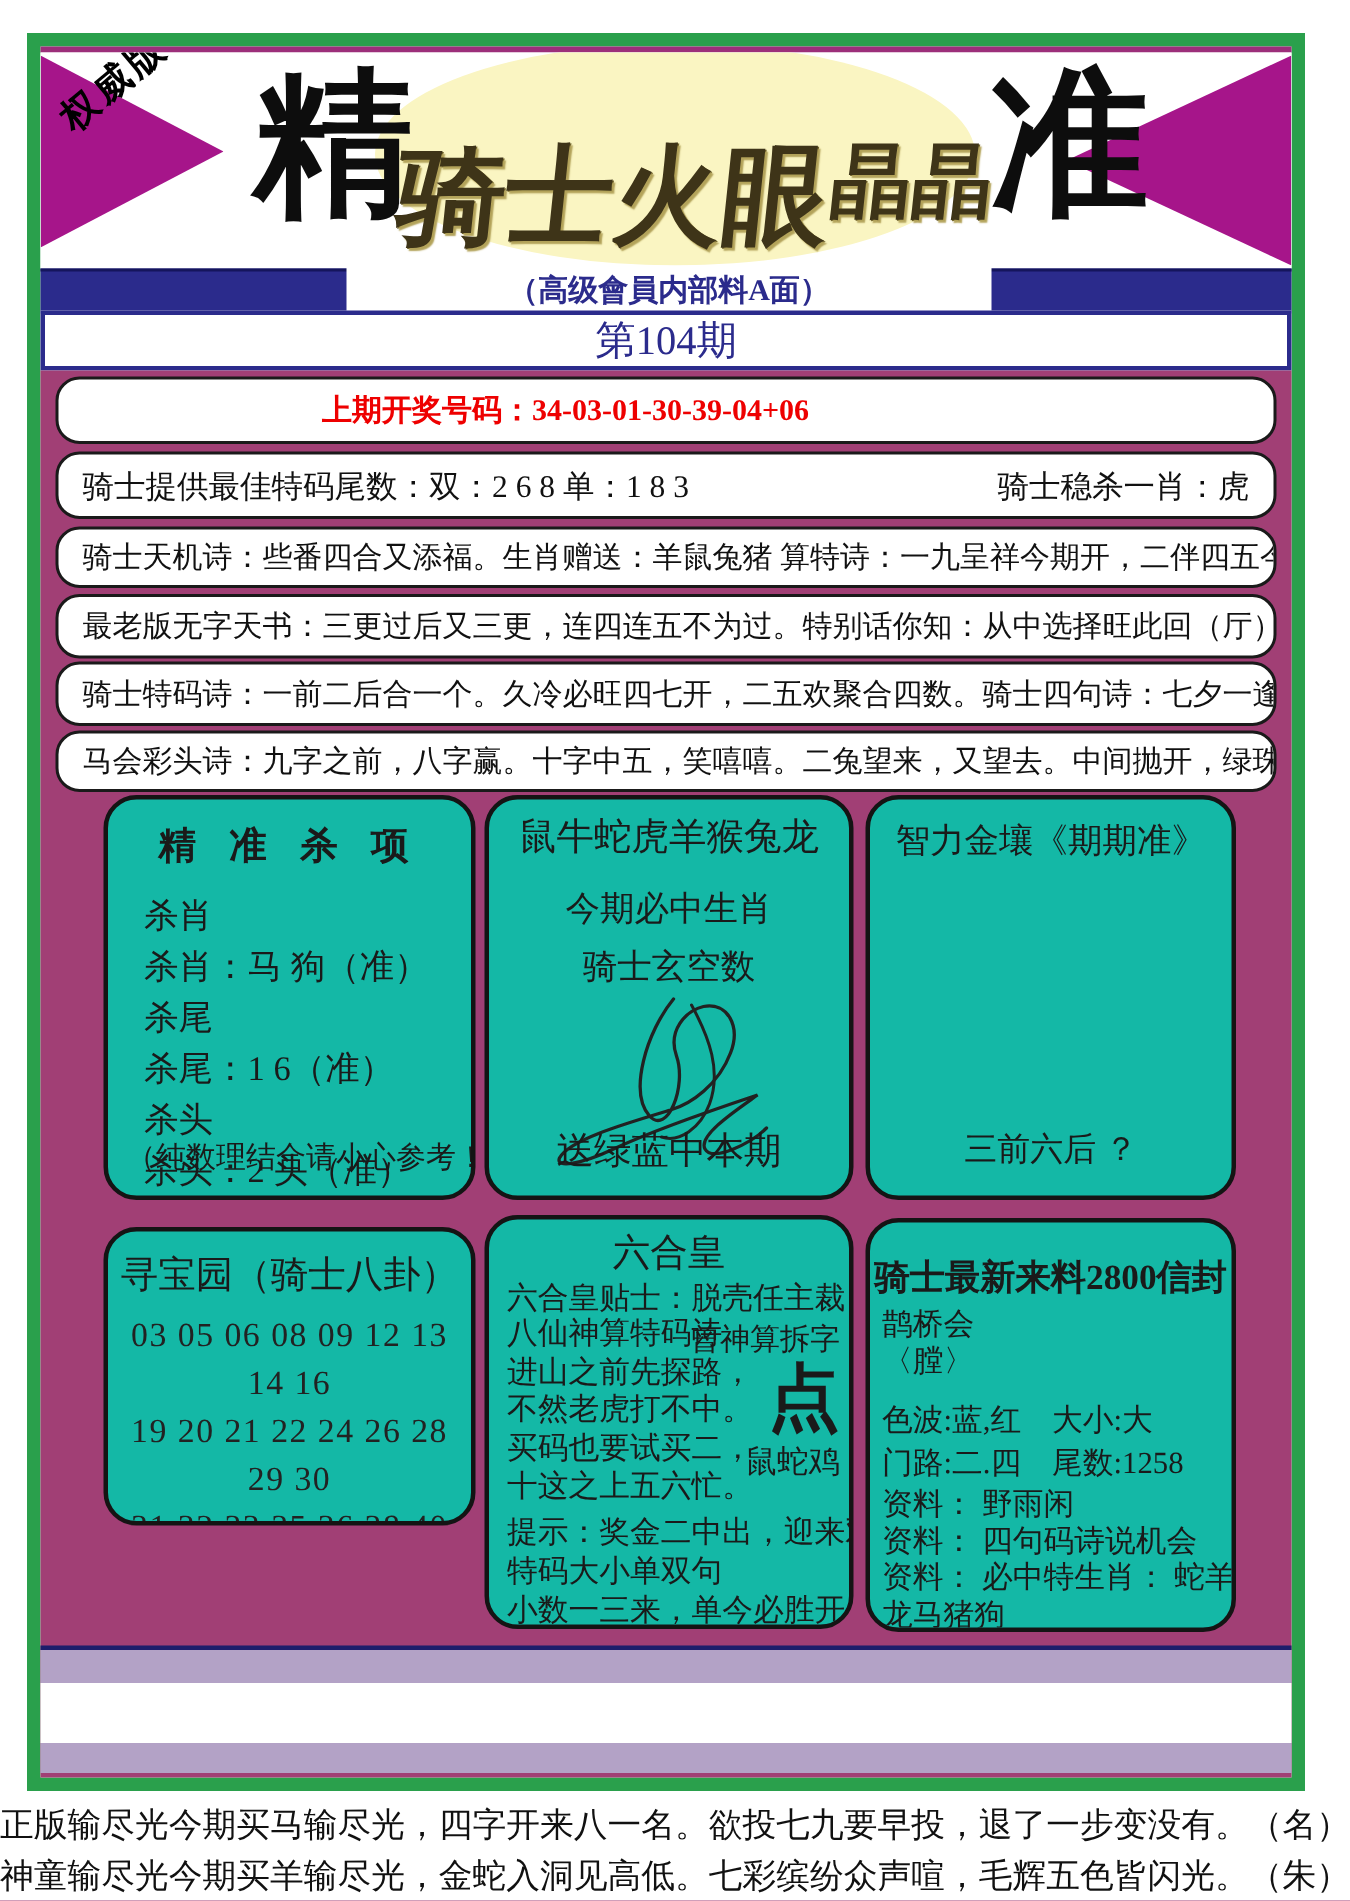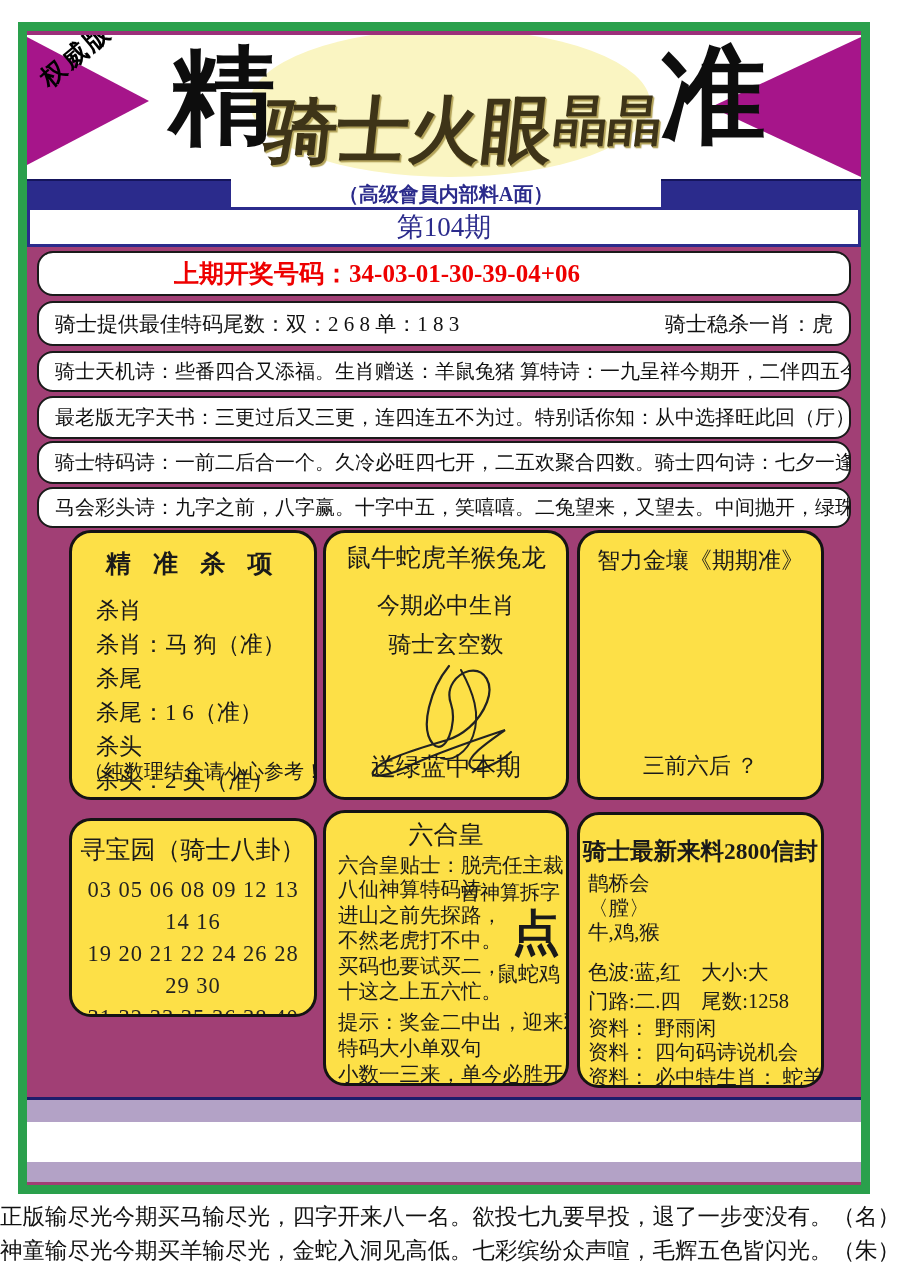--- a/index.html
+++ b/index.html
@@ -35,27 +35,27 @@
     text-align:center;line-height:34px;font-size:20px;font-weight:bold;color:#2b2b8c;}
   .issue-bar{position:absolute;left:0;right:0;top:176px;height:40px;background:#ffffff;
     border:3px solid #2b2b8c;box-sizing:border-box;text-align:center;line-height:34px;
     font-size:27px;font-weight:normal;color:#2b2b8c;}
   
   .purple{position:absolute;left:0;right:0;top:216px;bottom:0;background:#a13f75;}
   .row{position:absolute;left:10px;right:10px;background:#ffffff;border:2px solid #1a1a1a;
     border-radius:16px;box-sizing:border-box;display:flex;align-items:center;
     padding:0 16px;font-size:20px;white-space:nowrap;overflow:hidden;}
   .row1{top:4px;height:45px;justify-content:center;padding-right:150px;
-    color:#ee0000;font-weight:bold;font-size:25px;}
+    color:#ee0000;font-weight:bold;font-size:20px;}
   .row2{top:54px;height:45px;justify-content:space-between;font-size:21px;}
   .row3{top:104px;height:41px;}
   .row4{top:149px;height:43px;}
   .row5{top:194px;height:43px;}
   .row6{top:240px;height:41px;}
-  .box{position:absolute;background:#fde047;border:3px solid #141414;border-radius:22px;
+  .box{position:absolute;background:#14b8a6;border:3px solid #141414;border-radius:22px;
     box-sizing:border-box;overflow:hidden;}
   .kill-box{left:42px;top:283px;width:248px;height:270px;}
   .zodiac-box{left:296px;top:283px;width:246px;height:270px;}
   .wisdom-box{left:550px;top:283px;width:247px;height:270px;}
   .treasure-box{left:42px;top:571px;width:248px;height:199px;}
   .royal-box{left:296px;top:563px;width:246px;height:276px;}
   .letter-box{left:550px;top:565px;width:247px;height:276px;}
   .box-title{text-align:center;font-weight:bold;color:#1a1a1a;}
   
   .kill-box .box-title{margin-top:14px;font-size:25px;letter-spacing:8px;}
@@ -226,21 +226,20 @@
         <div>特码大小单双句</div>
         <div>小数一三来，单今必胜开。</div>
       </div>
     </div>
 
     <div class="box letter-box">
       <div class="box-title">骑士最新来料2800信封</div>
       <div class="letter-lines">
         <div>鹊桥会</div>
         <div>〈膛〉</div>
-        <div>牛,鸡,猴</div>
         <div class="gap lw">色波:蓝,红　大小:大</div>
         <div class="lw">门路:二.四　尾数:1258</div>
         <div>资料： 野雨闲</div>
         <div>资料： 四句码诗说机会</div>
         <div>资料： 必中特生肖： 蛇羊鼠虎兔</div>
         <div>龙马猪狗</div>
       </div>
     </div>
 
     <div class="navy-line"></div>

